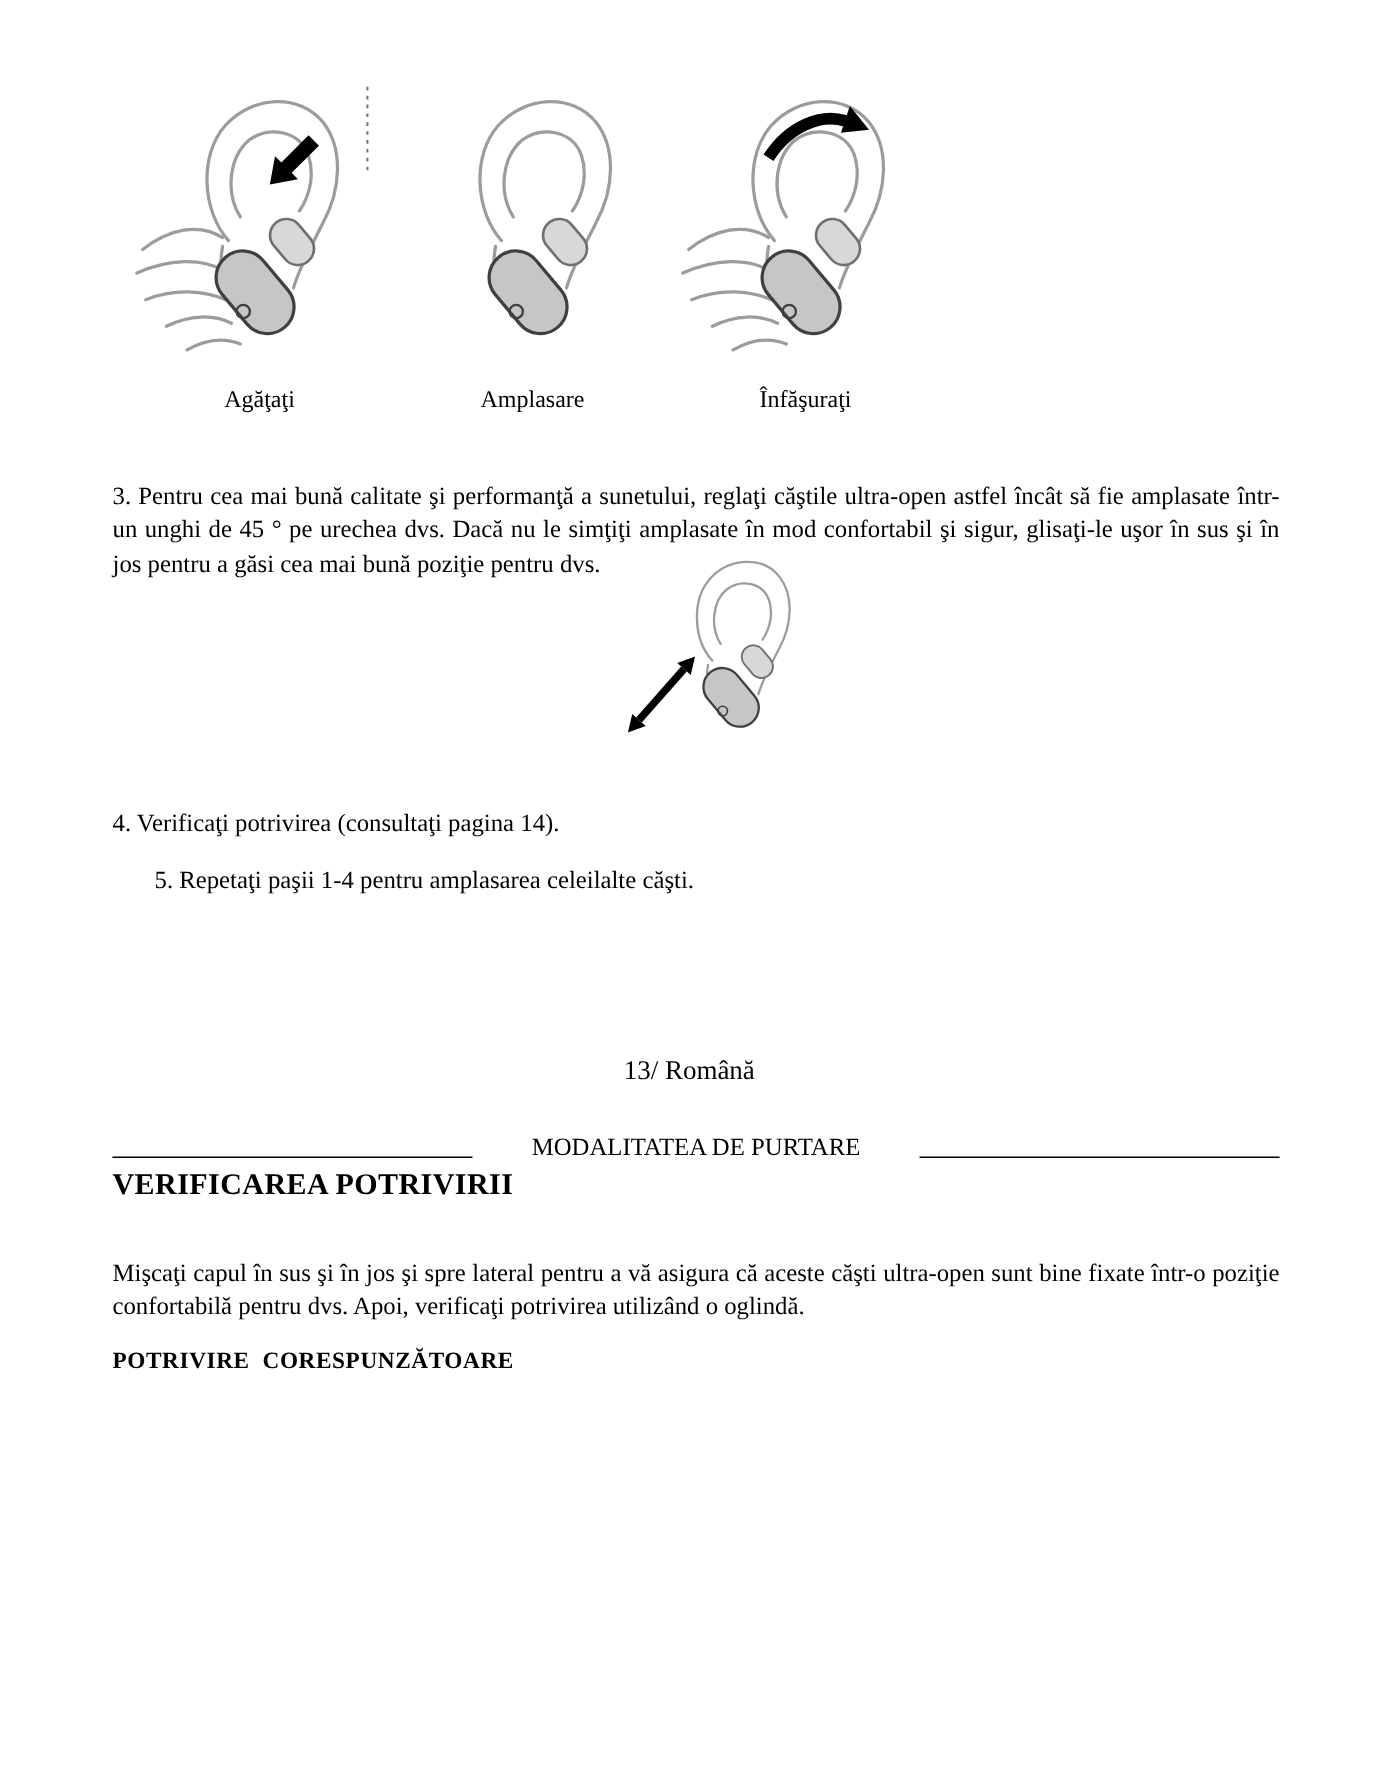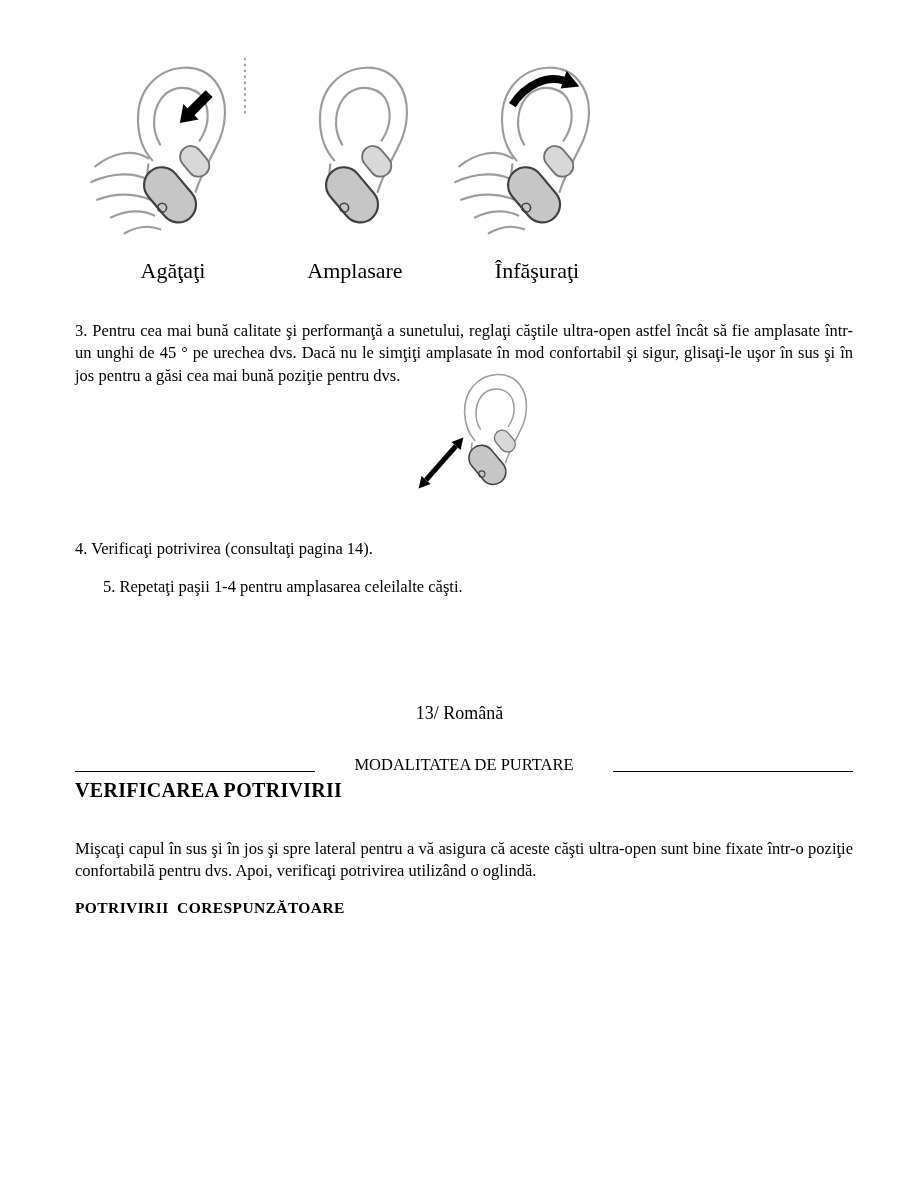--- a/index.html
+++ b/index.html
@@ -14,21 +14,21 @@
   .figures-row {
     position:absolute; left:82px; top:50px; width:548px;
     display:flex;
   }
   .figure {
     width:182px;
     display:flex; flex-direction:column; align-items:center;
   }
   .figure svg { width:170px; height:202px; display:block; }
   .figure-caption {
-    font-size:22px; margin-top:6px; text-align:center;
+    font-size:16px; margin-top:6px; text-align:center;
   }
   .para {
     position:absolute; font-size:16.5px; line-height:22.5px;
   }
   .justified { text-align:justify; }
   .step3 { left:75px; top:303px; width:778px; }
   .fig4-wrap { position:absolute; left:404px; top:358px; width:150px; height:152px; }
   .fig4-wrap svg { width:150px; height:152px; display:block; }
   .step4 { left:75px; top:521px; width:778px; }
   .step5 { left:75px; top:559px; width:778px;margin-left:28px; }
@@ -139,15 +139,15 @@
   <div class="section-rule">
     <span class="hrule"></span>
     <span>MODALITATEA DE PURTARE</span>
     <span class="hrule"></span>
   </div>
 
   <div class="section-heading">VERIFICAREA POTRIVIRII</div>
 
   <p class="para justified fit-para">Mişcaţi capul în sus şi în jos şi spre lateral pentru a vă asigura că aceste căşti ultra-open sunt bine fixate într-o poziţie confortabilă pentru dvs. Apoi, verificaţi potrivirea utilizând o oglindă.</p>
 
-  <div class="sub-heading">POTRIVIRII  CORESPUNZĂTOARE</div>
+  <div class="sub-heading">POTRIVIRE  CORESPUNZĂTOARE</div>
 
 </div>
 
 </body></html>

